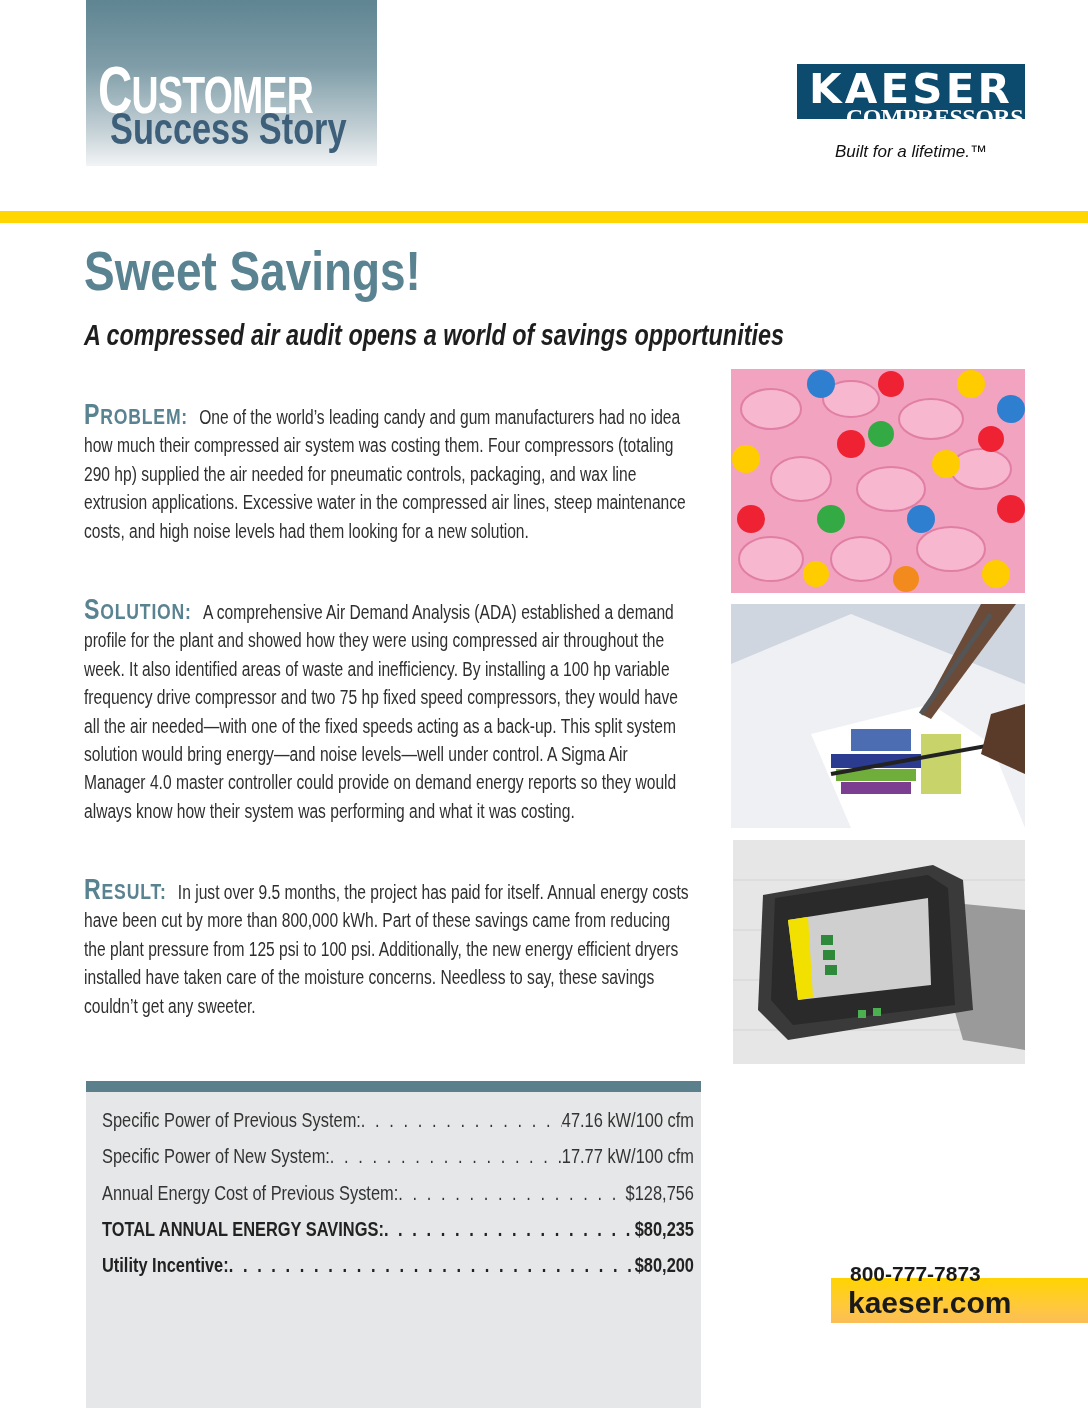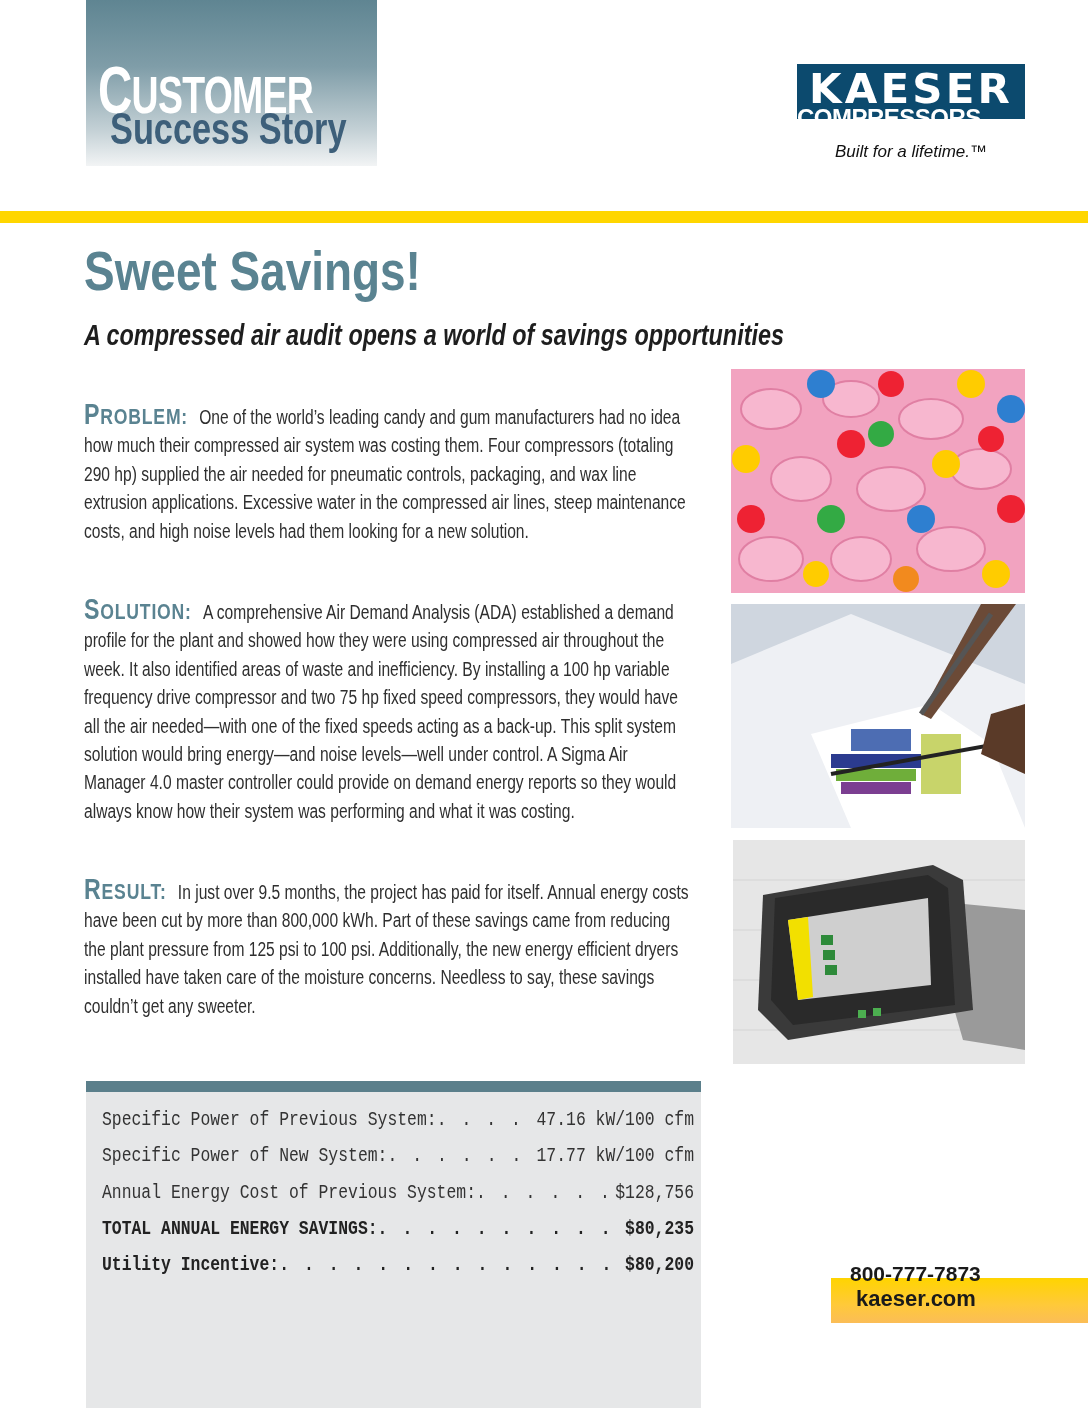--- a/index.html
+++ b/index.html
@@ -31,22 +31,22 @@
   
   .logo-box {
     left:797px; top:64px; width:228px; height:55px; background:#0c4a6e;
   }
   .logo-box .kaeser {
     position:absolute; left:0; right:0; top:2px; text-align:center;
     color:#fff; font-weight:900; font-size:40px; letter-spacing:3px;
     font-family:"DejaVu Sans", sans-serif; transform:scaleX(1.05);
   }
   .logo-box .comp {
-    position:absolute; left:0; right:2px; top:40px; text-align:left;
-    color:#fff; font-size:24px; font-weight:bold; letter-spacing:-0.5px;
+    position:absolute; left:0; right:2px; top:40px; text-align:right;
+    color:#fff; font-size:24px; font-weight:bold; letter-spacing:-0.5px;font-family:Liberation Serif, serif;
   }
   .tagline {
     left:797px; top:142px; width:228px; text-align:center;
     font-style:italic; font-weight:normal; font-size:17px; color:#111;
   }
 
   .yellow-rule { left:0; top:211px; width:1088px; height:12px; background:#ffd600; }
 
   .title {
     left:84px; top:238px; font-size:56px; font-weight:bold; color:#5a8391;
@@ -68,40 +68,40 @@
   .para .head .cap { font-size:29px; }
 
   
   .photo { left:731px; width:294px; overflow:hidden; }
   .candy { top:369px; height:224px; background:#f39ab9; }
   .chart-photo { top:604px; height:224px; background:#d7dbe1; }
   .controller { top:840px; height:224px; left:733px; width:292px; background:#e3e3e3; }
 
   
   .stats {
-    left:86px; top:1081px; width:615px; height:327px; background:#e6e7e8;font-family:Liberation Mono, monospace;
+    left:86px; top:1081px; width:615px; height:327px; background:#e6e7e8;
   }
   .stats .bar { height:11px; background:#5b7f8b; }
   .stat-row {
     position:absolute; left:16px; width:740px; font-size:20.5px; color:#333;
     transform:scaleX(0.80); transform-origin:left top; white-space:nowrap;
     display:flex;
   }
   .stat-row .lbl { flex:0 0 auto; }
   .stat-row .dots { flex:1 1 auto; overflow:hidden; letter-spacing:3.2px; }
   .stat-row .val { flex:0 0 auto; }
   .stat-row.bold { font-weight:bold; color:#222; }
 
   
   .web {
     left:831px; top:1278px; width:257px; height:45px;
     background:linear-gradient(to bottom,#ffd400 0%,#ffc93a 60%,#fbbd57 100%);
   }
   .web span {
-    position:absolute; left:17px; top:8px; font-weight:bold; font-size:22px; color:#1a1a1a;margin-left:8px;
+    position:absolute; left:17px; top:8px; font-weight:bold; font-size:30px; color:#1a1a1a;
   }
   .phone { left:850px; top:1262px; font-weight:bold; font-size:21px; color:#1a1a1a; }
 </style>
 </head>
 <body>
 
 <div class="abs badge">
   <div class="customer"><span class="big">C</span><span>USTOMER</span></div>
   <div class="story">Success Story</div>
 </div>

